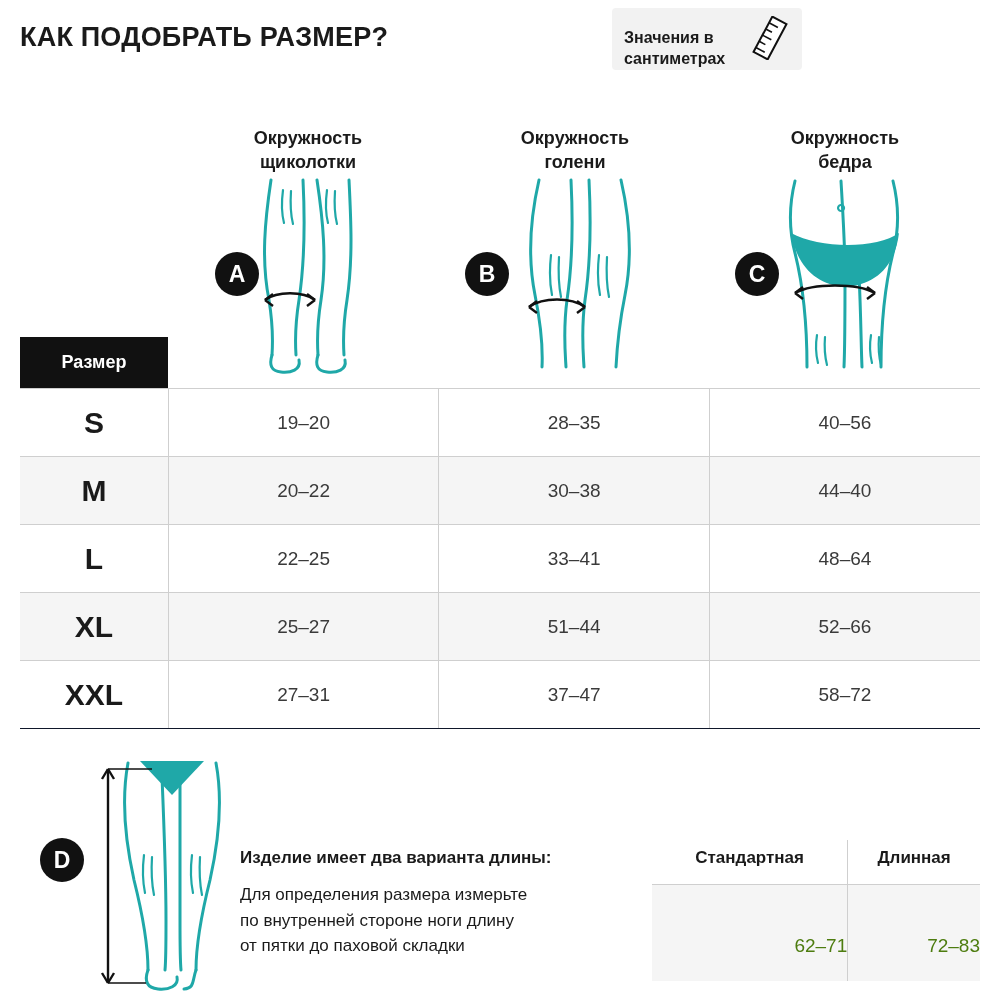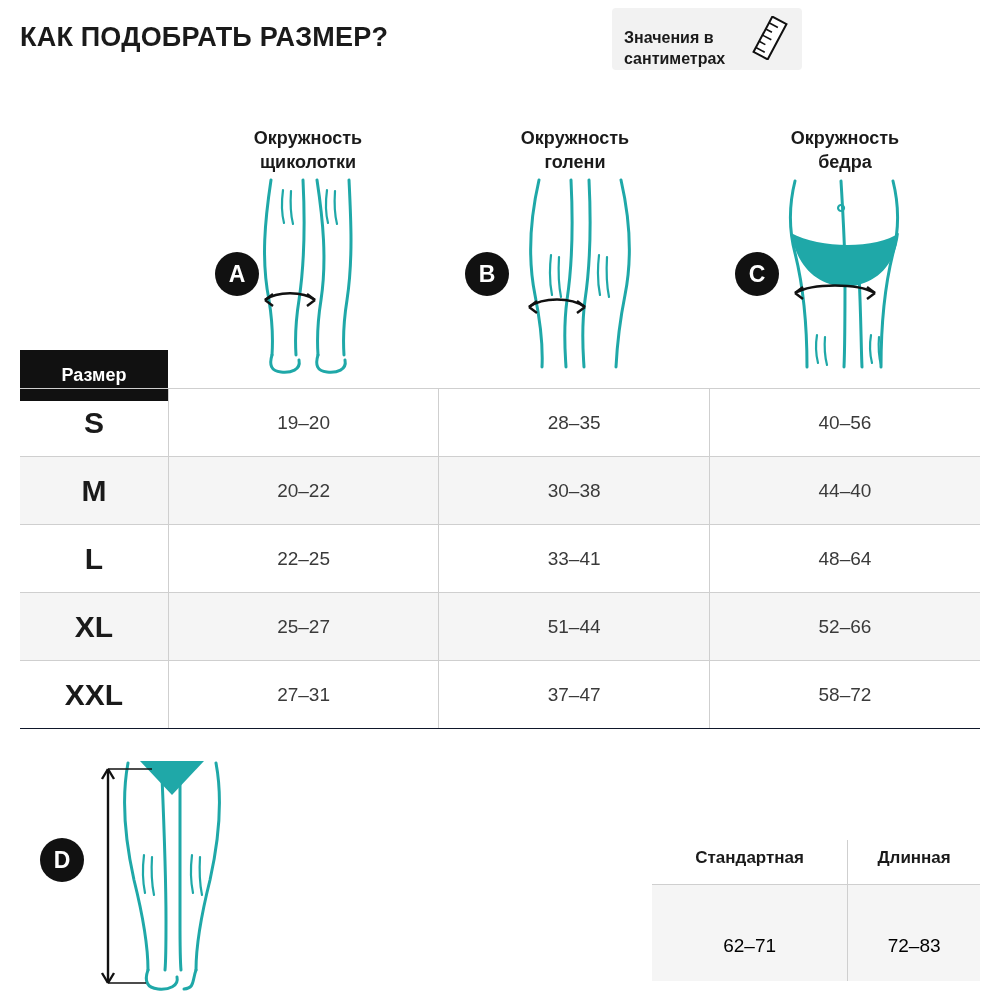--- a/index.html
+++ b/index.html
@@ -76,21 +76,21 @@
     justify-content: center;
   }
   #badgeA { left: 215px; top: 252px; }
   #badgeB { left: 465px; top: 252px; }
   #badgeC { left: 735px; top: 252px; }
   #badgeD { left: 40px; top: 838px; }
 
   
   .size-tab {
     position: absolute;
-    left: 20px; top: 350px;
+    left: 20px; top: 337px;
     width: 148px; height: 51px;
     background: #111111;
     color: #ffffff;
     font-size: 18px;
     font-weight: bold;
     display: flex;
     align-items: center;
     justify-content: center;
   }
 
@@ -152,22 +152,22 @@
   .len-table th {
     font-size: 17px;
     font-weight: bold;
     padding: 8px 0 16px 0;
     text-align: center;
     border-bottom: 1px solid #cfcfcf;
   }
   .len-table th.first { border-right: 1px solid #cfcfcf; margin-top: 8px; }
   .len-table td {
     font-size: 19px;
-    color: #000000;
-    text-align: center;
+    color: #4d7c0f;
+    text-align: right;
     padding: 26px 0 0 0;
     background: #f5f5f5;
     height: 96px;
     vertical-align: middle;
   }
   .len-table td.first { border-right: 1px solid #cfcfcf; }
 </style>
 </head>
 <body>
 
@@ -333,20 +333,28 @@
         <path d="M8 14 l-6 10 M8 14 l6 10"></path>
         <path d="M8 228 l-6 -10 M8 228 l6 -10"></path>
         <line x1="8" y1="14" x2="52" y2="14" stroke-width="1.6"></line>
         <line x1="8" y1="228" x2="46" y2="228" stroke-width="1.6"></line>
       </g>
     </svg>
   </div>
 
   <div class="badge" id="badgeD">D</div>
 
+  <div class="bottom-note">
+    <div class="note-title">Изделие имеет два варианта длины:</div>
+    <div class="note-body">
+      <span>Для определения размера измерьте</span><br>
+      <span>по внутренней стороне ноги длину</span><br>
+      <span>от пятки до паховой складки</span>
+    </div>
+  </div>
 
   <table class="len-table">
     <thead>
       <tr>
         <th class="first">Стандартная</th>
         <th>Длинная</th>
       </tr>
     </thead>
     <tbody>
       <tr>

